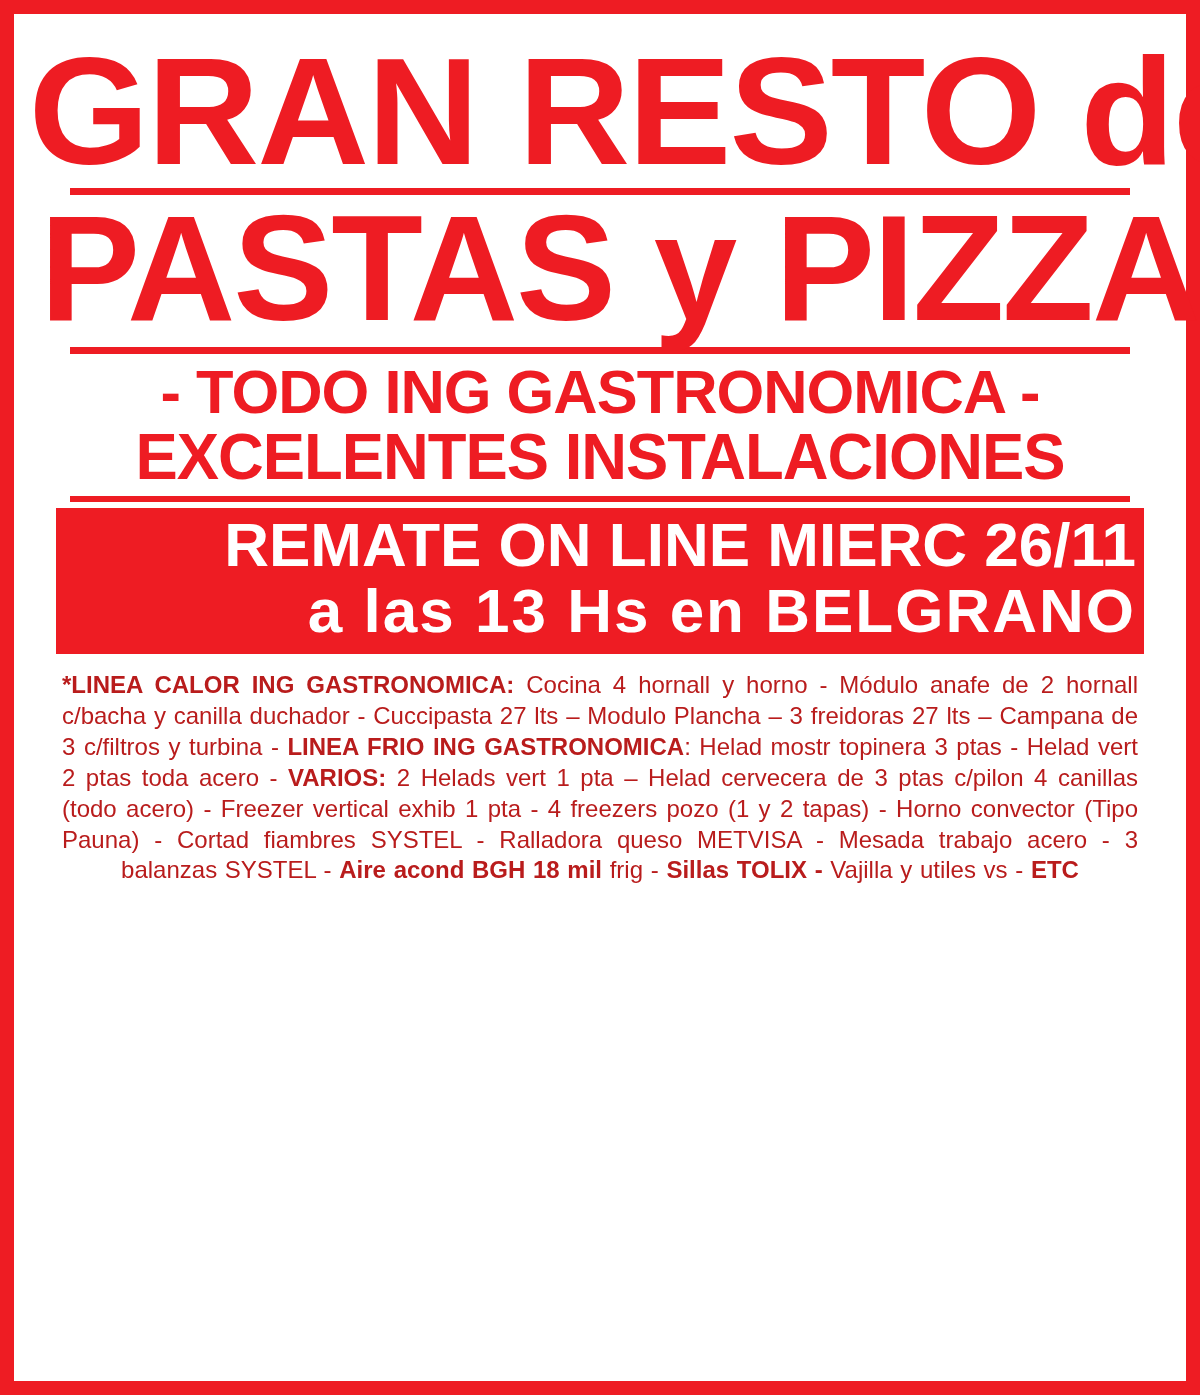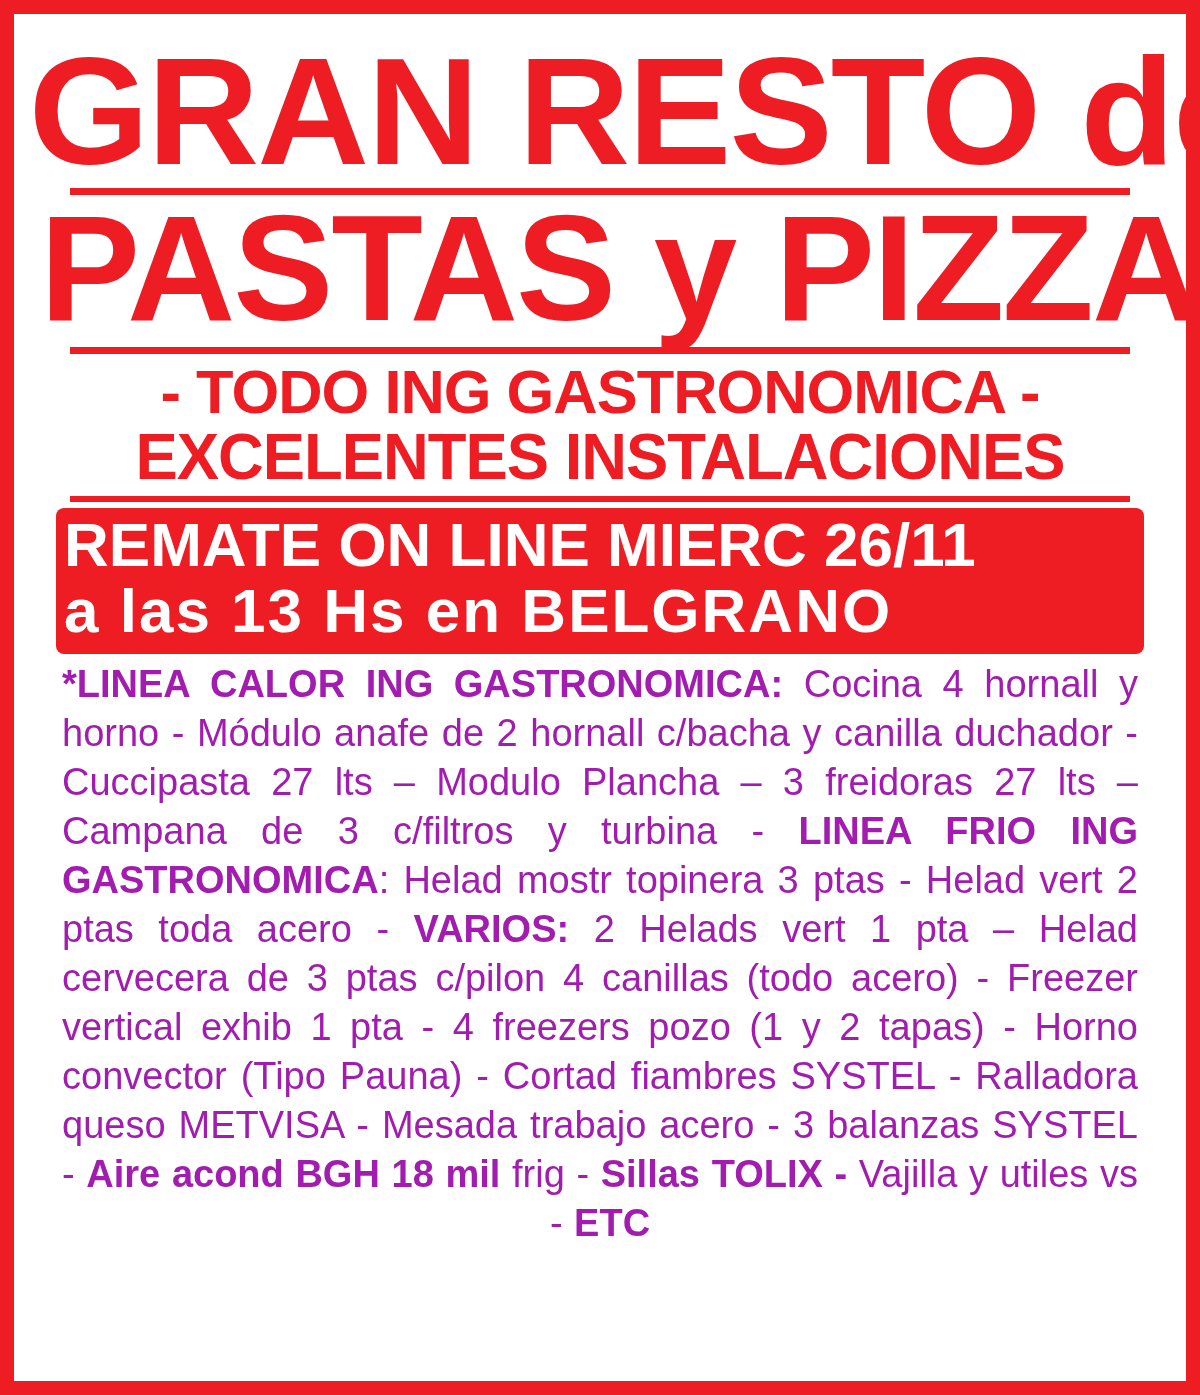--- a/index.html
+++ b/index.html
@@ -80,39 +80,38 @@
     background: #ee1c23;
     margin: 6px 30px 0 30px;
   }
 
   
   .banner {
     background: #ee1c23;
     color: #ffffff;
     margin: 6px 16px 0 16px;
     padding: 4px 8px 10px 8px;
-    text-align: left;
-    border-radius: 8px;
+    text-align: right;
   }
   .banner-line {
     font-weight: bold;
     font-size: 62px;
     line-height: 1.06;
     letter-spacing: 0px;
     white-space: nowrap;
   }
   .banner-line.l2 {
     letter-spacing: 2px;
   }
 
   
   .body-copy {
-    margin: 6px 22px 0 22px;
-    color: #a21caf;
-    font-size: 38px;
+    margin: 16px 22px 0 22px;
+    color: #b91c1c;
+    font-size: 24px;
     line-height: 1.29;
     text-align: justify;
     text-align-last: center;
     font-weight: normal;
     word-spacing: 1px;
   }
   .body-copy b {
     font-weight: bold;
   }
 </style>

